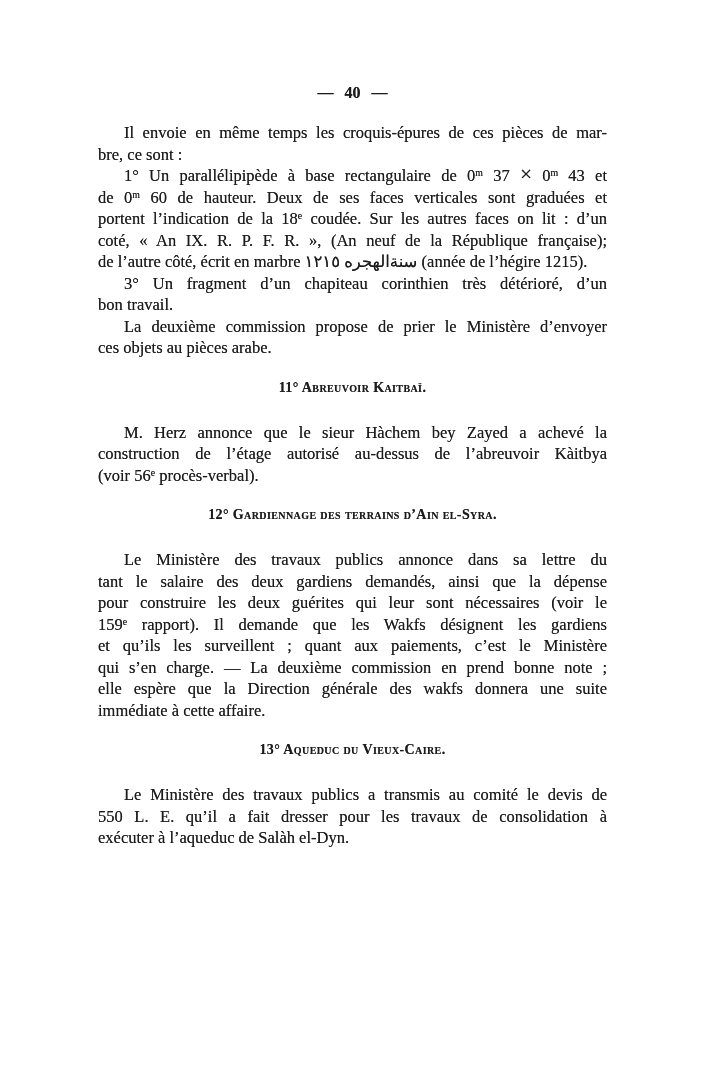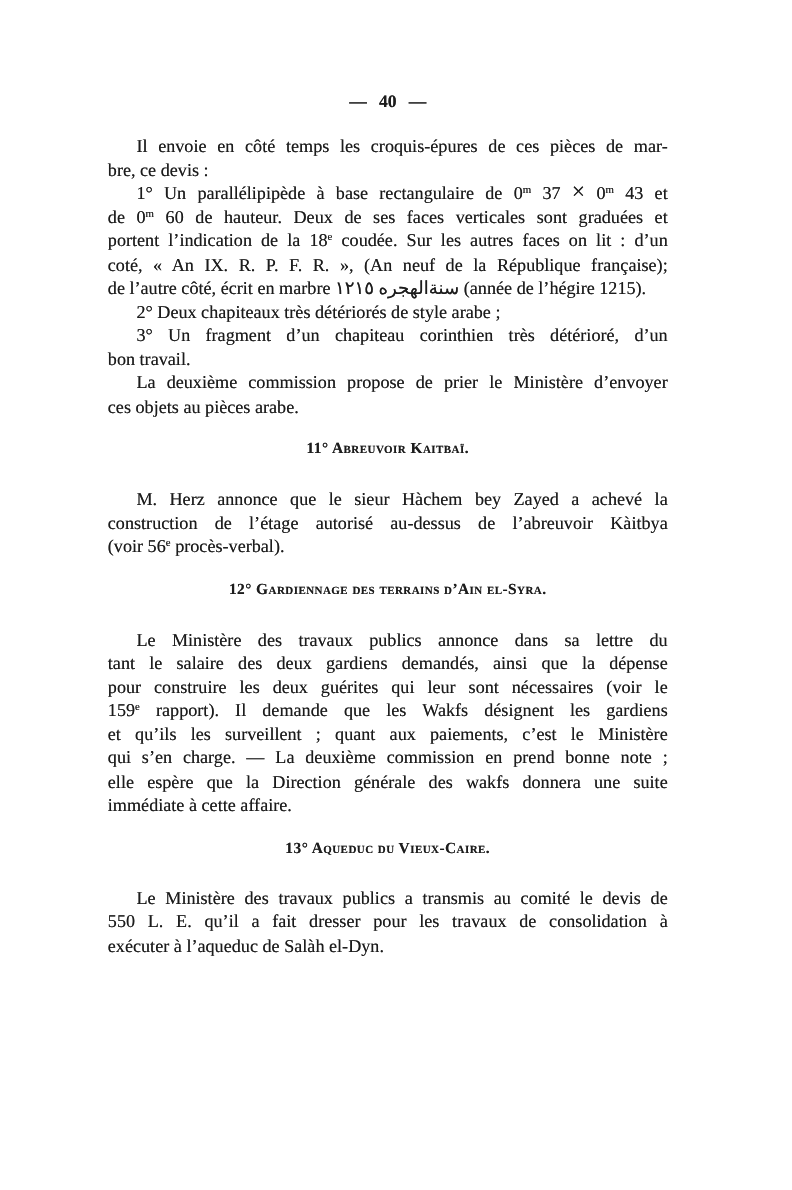--- a/index.html
+++ b/index.html
@@ -70,32 +70,29 @@
   }
 </style>
 </head>
 <body>
 
 <div class="page">
   <div class="column">
     <div class="page-number">— 40 —</div>
     <div class="doc-body" id="doc-body">
         <div class="para">
-          <div class="line first">Il envoie en côté temps les croquis-épures de ces pièces de mar-</div>
-          <div class="line last">bre, ce devis :</div>
+          <div class="line first">Il envoie en même temps les croquis-épures de ces pièces de mar-</div>
+          <div class="line last">bre, ce sont :</div>
         </div>
         <div class="para">
           <div class="line first">1° Un parallélipipède à base rectangulaire de 0<sup>m</sup> 37 <span class="mult">×</span> 0<sup>m</sup> 43 et</div>
           <div class="line">de 0<sup>m</sup> 60 de hauteur. Deux de ses faces verticales sont graduées et</div>
           <div class="line">portent l’indication de la 18<sup>e</sup> coudée. Sur les autres faces on lit : d’un</div>
           <div class="line">coté, « An IX. R. P. F. R. », (An neuf de la République française);</div>
           <div class="line last">de l’autre côté, écrit en marbre سنةالهجره ١٢١٥ (année de l’hégire 1215).</div>
-        </div>
-        <div class="para">
-          <div class="line first last">2° Deux chapiteaux très détériorés de style arabe ;</div>
         </div>
         <div class="para">
           <div class="line first">3° Un fragment d’un chapiteau corinthien très détérioré, d’un</div>
           <div class="line last">bon travail.</div>
         </div>
         <div class="para">
           <div class="line first">La deuxième commission propose de prier le Ministère d’envoyer</div>
           <div class="line last">ces objets au pièces arabe.</div>
         </div>
         <div class="heading">11° Abreuvoir Kaitbaï.</div>

